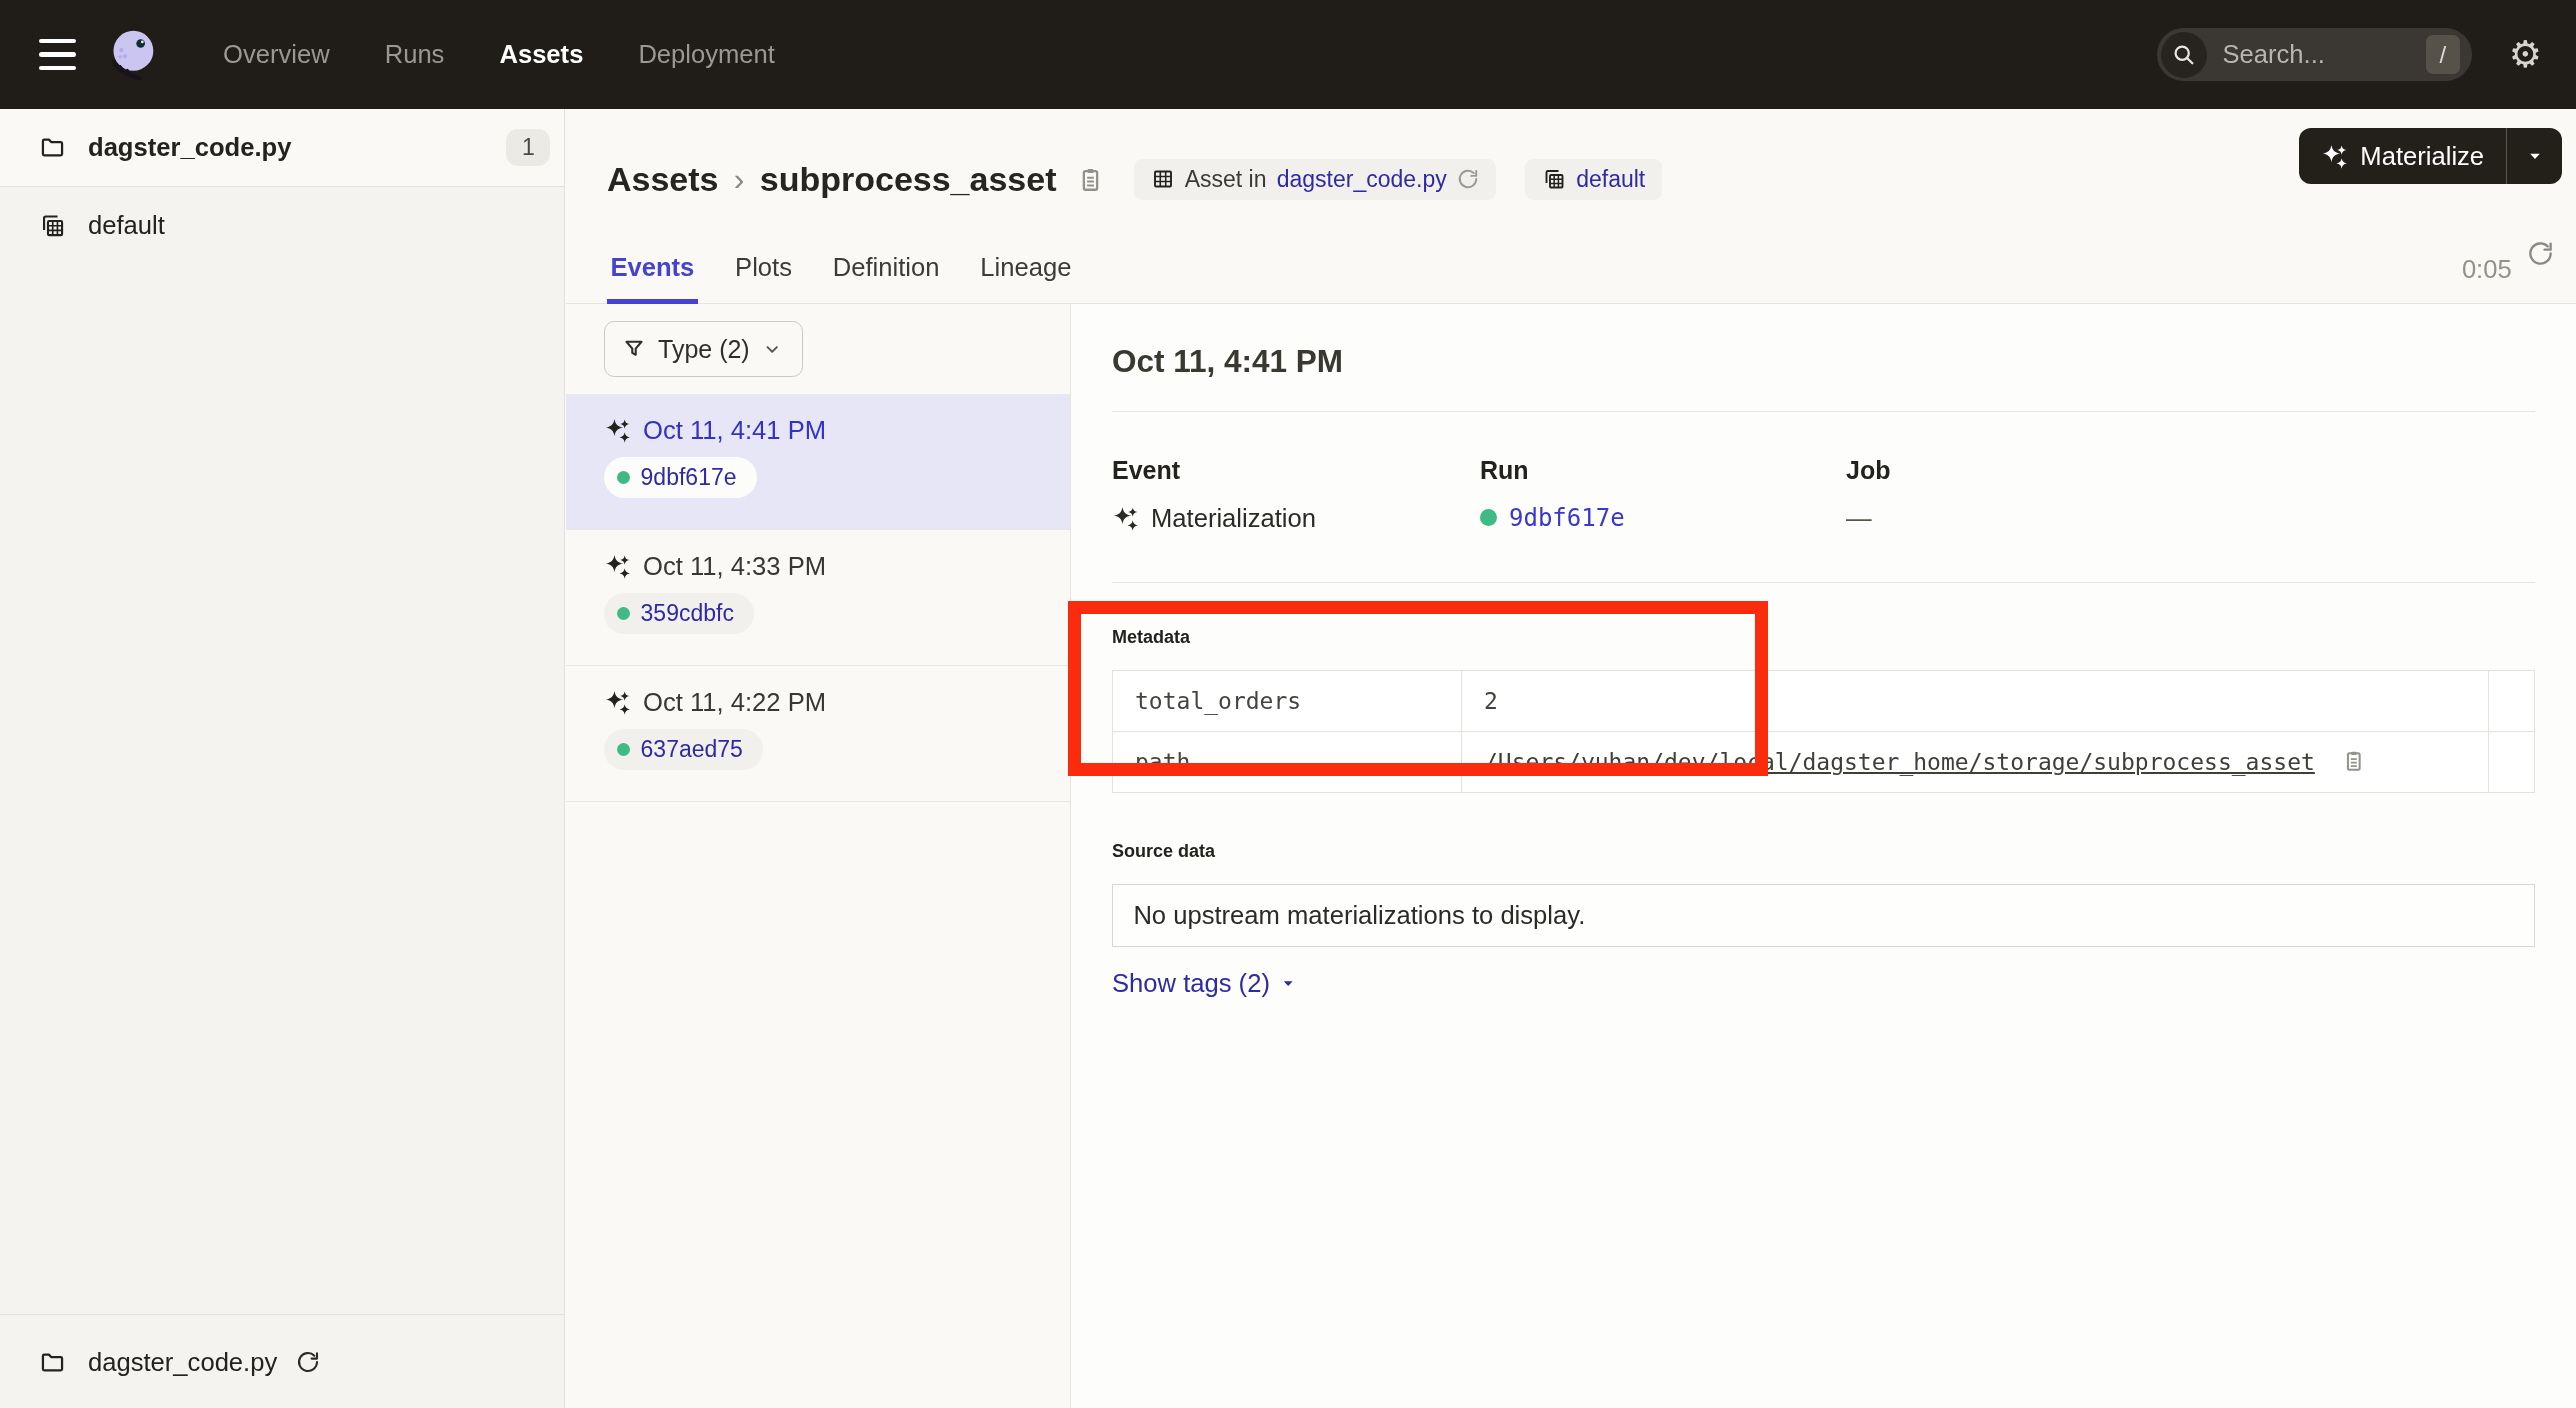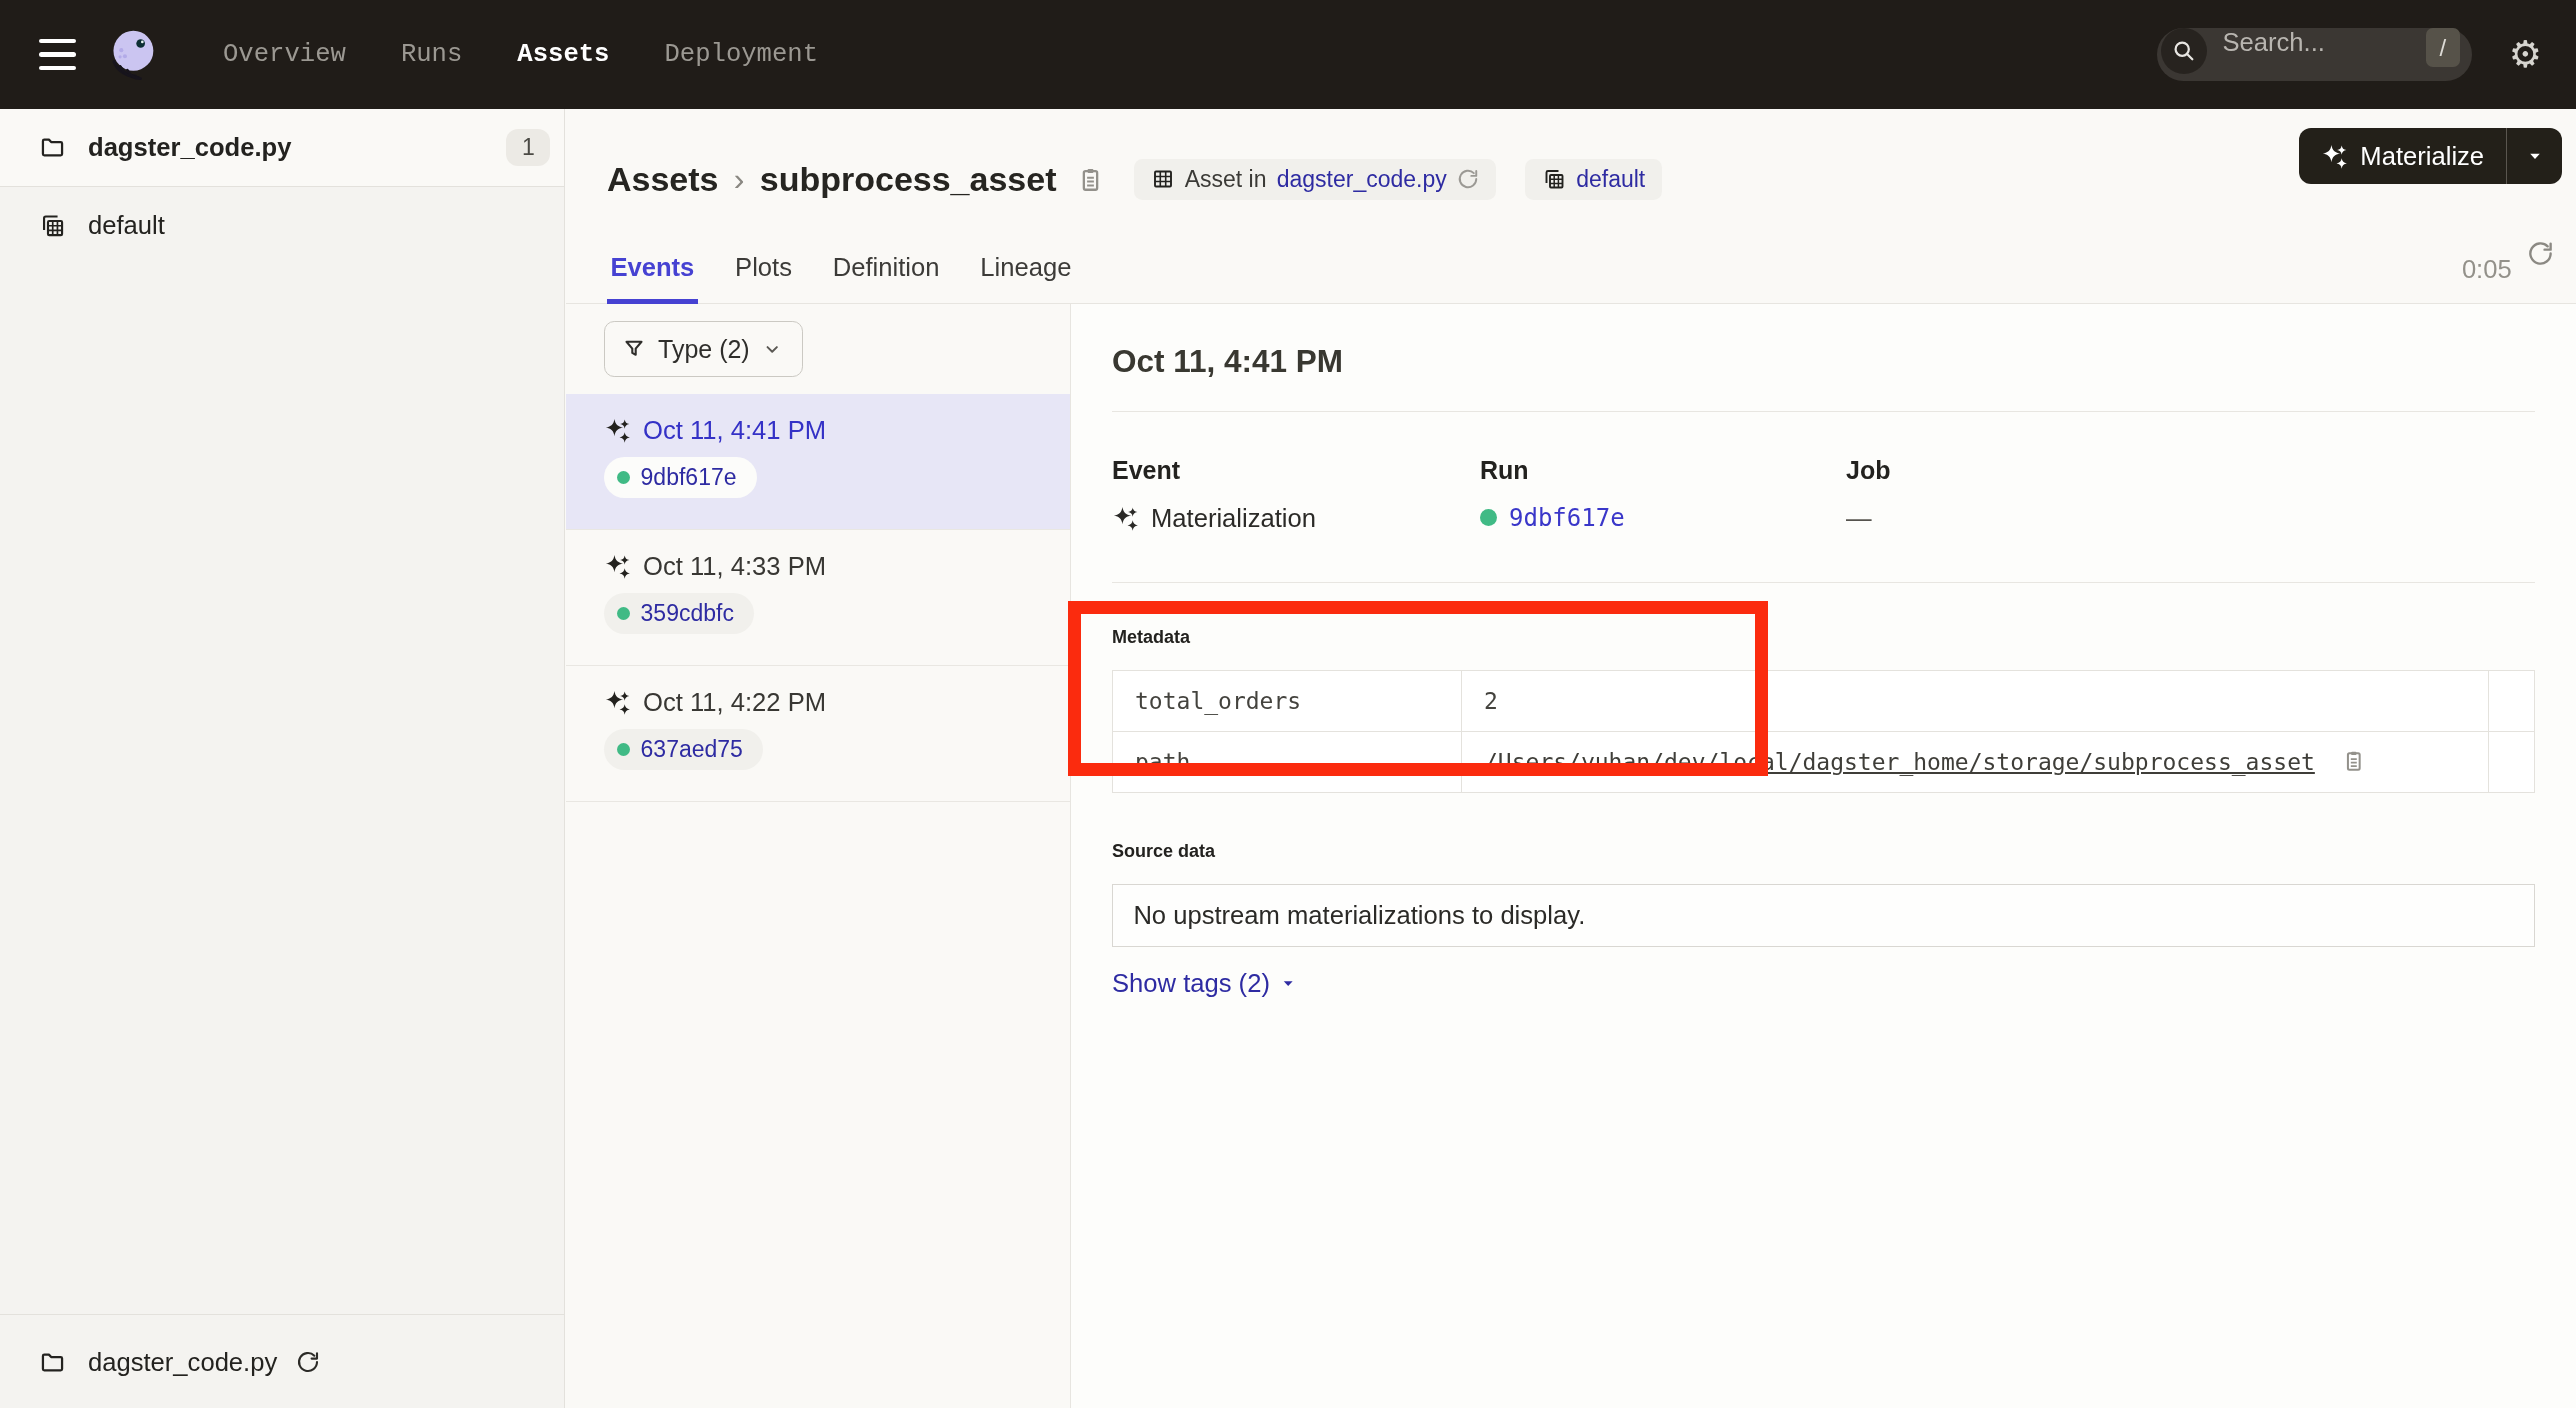--- a/index.html
+++ b/index.html
@@ -12,27 +12,27 @@
   svg{ display:block; }
 
   
   .topnav{
     position:absolute; left:0; top:0; width:2576px; height:109px;
     background:#201c18; display:flex; align-items:center; padding:0 34px 0 39px;
   }
   .hamburger{ width:37px; height:31px; display:flex; flex-direction:column; justify-content:space-between; cursor:pointer; }
   .hamburger span{ display:block; height:4.3px; background:#ffffff; border-radius:2.6px; }
   .logo{ margin-left:29px; width:58px; height:58px; }
-  .topnav nav{ display:flex; align-items:center; gap:55px; margin-left:60px;font-family:Liberation Mono, monospace; }
+  .topnav nav{ display:flex; align-items:center; gap:55px; margin-left:60px; }
   .nav-link{ font-size:25.6px; color:#9b9892; cursor:pointer; }
   .nav-link.active{ color:#ffffff; font-weight:700; }
   .nav-right{ margin-left:auto; display:flex; align-items:center; gap:37px; }
   .searchbox{
     width:315px; height:53px; background:#3b3733; border-radius:26.4px;
-    display:flex; align-items:flex-start; padding:0 12px 0 4.3px; cursor:text;
+    display:flex; align-items:center; padding:0 12px 0 4.3px; cursor:text;
   }
   .search-circle{ width:46px; height:46px; border-radius:50%; background:#27231f; display:flex; align-items:center; justify-content:center; color:#e8e6e2; }
   .search-ph{ margin-left:15.3px; font-size:25.6px; color:#b8b5b0; flex:1; }
   .kbd{ width:34px; height:39px; background:#565249; border-radius:6.8px; color:#dddbd6; font-size:24px; display:flex; align-items:center; justify-content:center; }
   .gear{ font-family:"DejaVu Sans",sans-serif; font-size:37px; color:#d6d4cf; line-height:1; cursor:pointer; }
 
   
   .sidebar{
     position:absolute; left:0; top:109px; width:565px; height:1300px;
     background:#f4f3f0; border-right:0.9px solid #e3e1dc;

